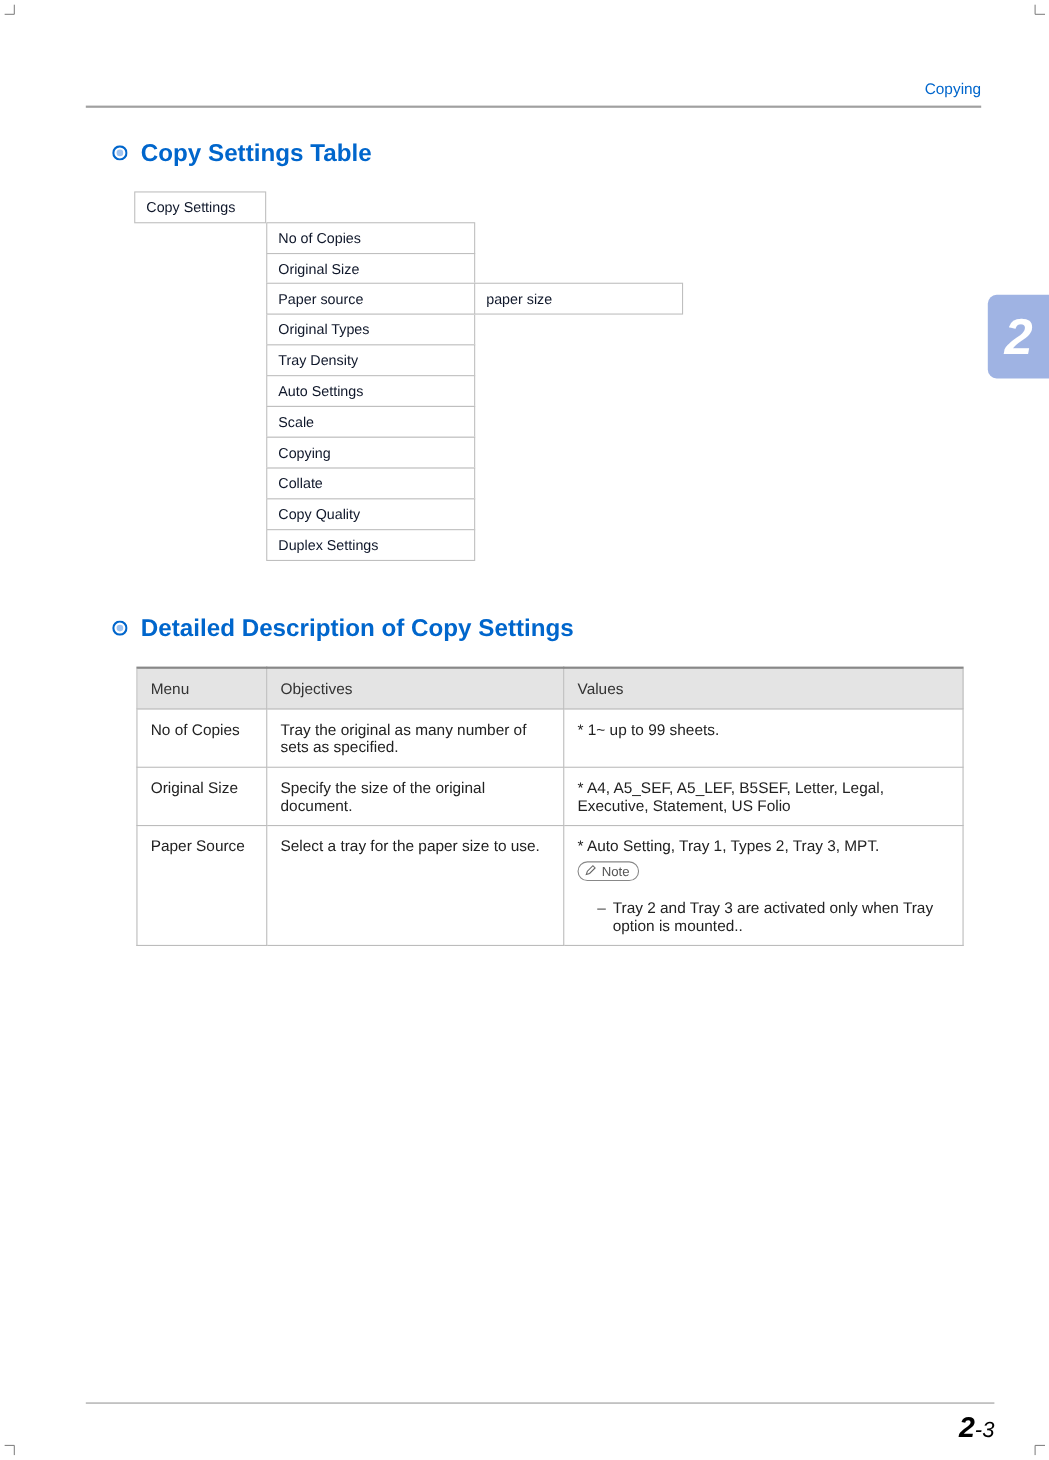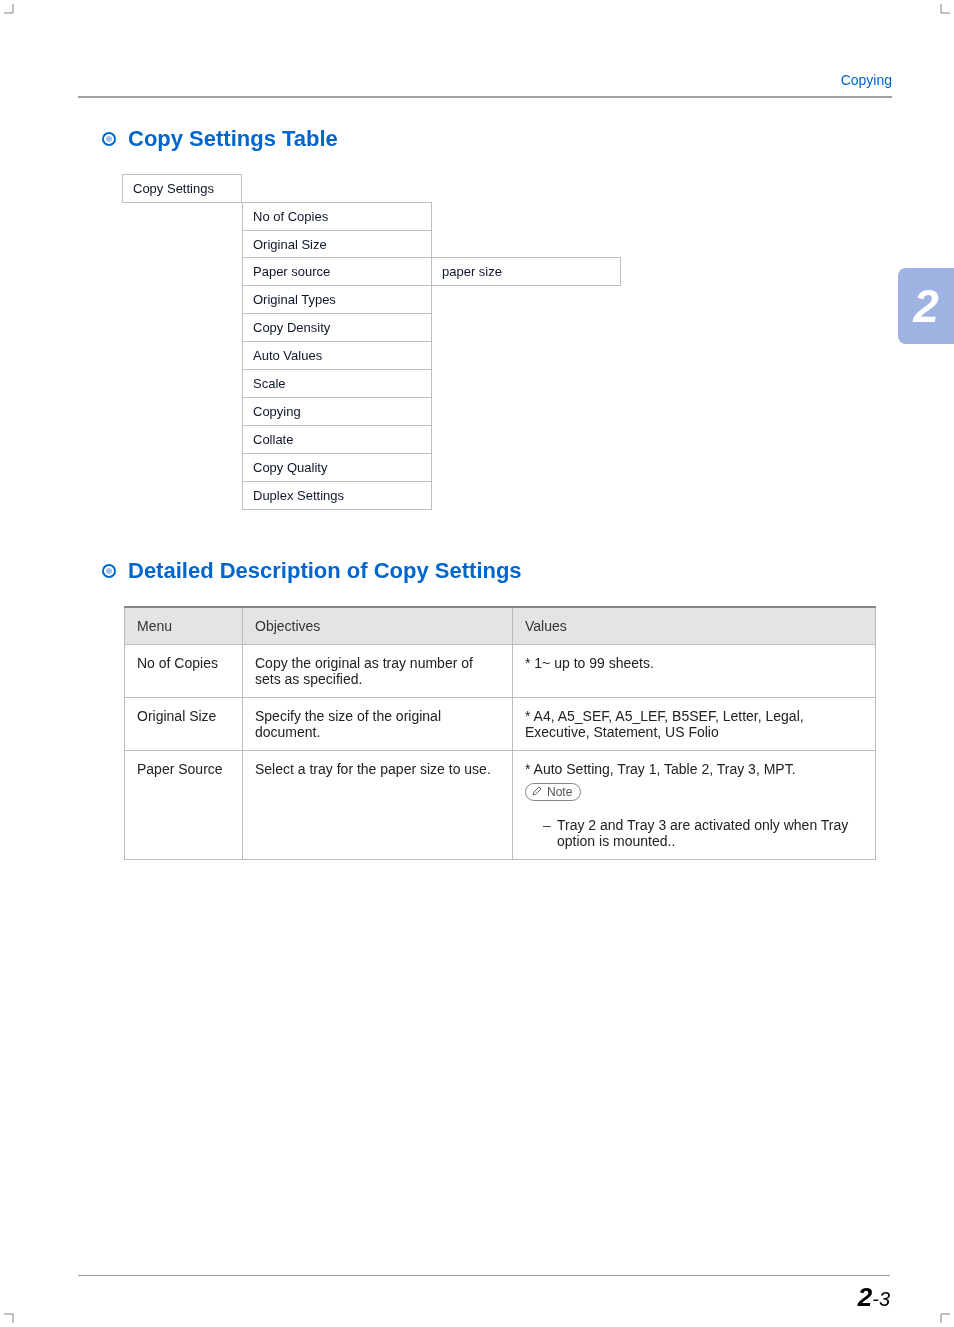--- a/index.html
+++ b/index.html
@@ -127,21 +127,21 @@
       content: "\2013";
       position: absolute;
       left: 0;
       top: 0;
       color:#444;
     }
     .footer-area {
       position: absolute;
       bottom: 50px;
       left: 78px;
-      right: 64px;
+      right: 50px;
     }
     .footer-rule {
       border:none;
       border-top: 1px solid #999;
       margin-bottom: 6px;
     }
     .page-number {
       text-align: right;
       font-size: 20px;
       font-style: italic;
@@ -192,22 +192,22 @@
       <div class="tree-cell col-a">Copy Settings</div>
     </div>
     <div class="tree-col2">
       <div class="tree-cell">No of Copies</div>
       <div class="tree-cell">Original Size</div>
       <div class="tree-row" style="margin-top:-1px">
         <div class="tree-cell col-b" style="margin-left:0">Paper source</div>
         <div class="tree-cell col-c">paper size</div>
       </div>
       <div class="tree-cell">Original Types</div>
-      <div class="tree-cell">Copy Density</div>
-      <div class="tree-cell">Auto Values</div>
+      <div class="tree-cell">Tray Density</div>
+      <div class="tree-cell">Auto Settings</div>
       <div class="tree-cell">Scale</div>
       <div class="tree-cell">Copying</div>
       <div class="tree-cell">Collate</div>
       <div class="tree-cell">Copy Quality</div>
       <div class="tree-cell">Duplex Settings</div>
     </div>
   </div>
 
   <div class="chapter-tab">
     <span>2</span>
@@ -225,33 +225,33 @@
     <thead>
       <tr>
         <th>Menu</th>
         <th>Objectives</th>
         <th>Values</th>
       </tr>
     </thead>
     <tbody>
       <tr>
         <td>No of Copies</td>
-        <td>Copy the original as tray number of sets as specified.</td>
+        <td>Tray the original as many number of sets as specified.</td>
         <td>* 1~ up to 99 sheets.</td>
       </tr>
       <tr>
         <td>Original Size</td>
         <td>Specify the size of the original document.</td>
         <td>* A4, A5_SEF, A5_LEF, B5SEF, Letter, Legal, Executive, Statement, US Folio</td>
       </tr>
       <tr>
         <td>Paper Source</td>
         <td>Select a tray for the paper size to use.</td>
         <td>
-          <div>* Auto Setting, Tray 1, Table 2, Tray 3, MPT.</div>
+          <div>* Auto Setting, Tray 1, Types 2, Tray 3, MPT.</div>
           <div class="note-badge">
             <svg width="12" height="12" viewBox="0 0 12 12">
               <path d="M2 10 L3 7 L8 2 L10 4 L5 9 L2 10 Z" fill="none" stroke="#666" stroke-width="1"></path>
             </svg>
             <span>Note</span>
           </div>
           <div class="sub-note">Tray 2 and Tray 3 are activated only when Tray option is mounted..</div>
         </td>
       </tr>
     </tbody>

